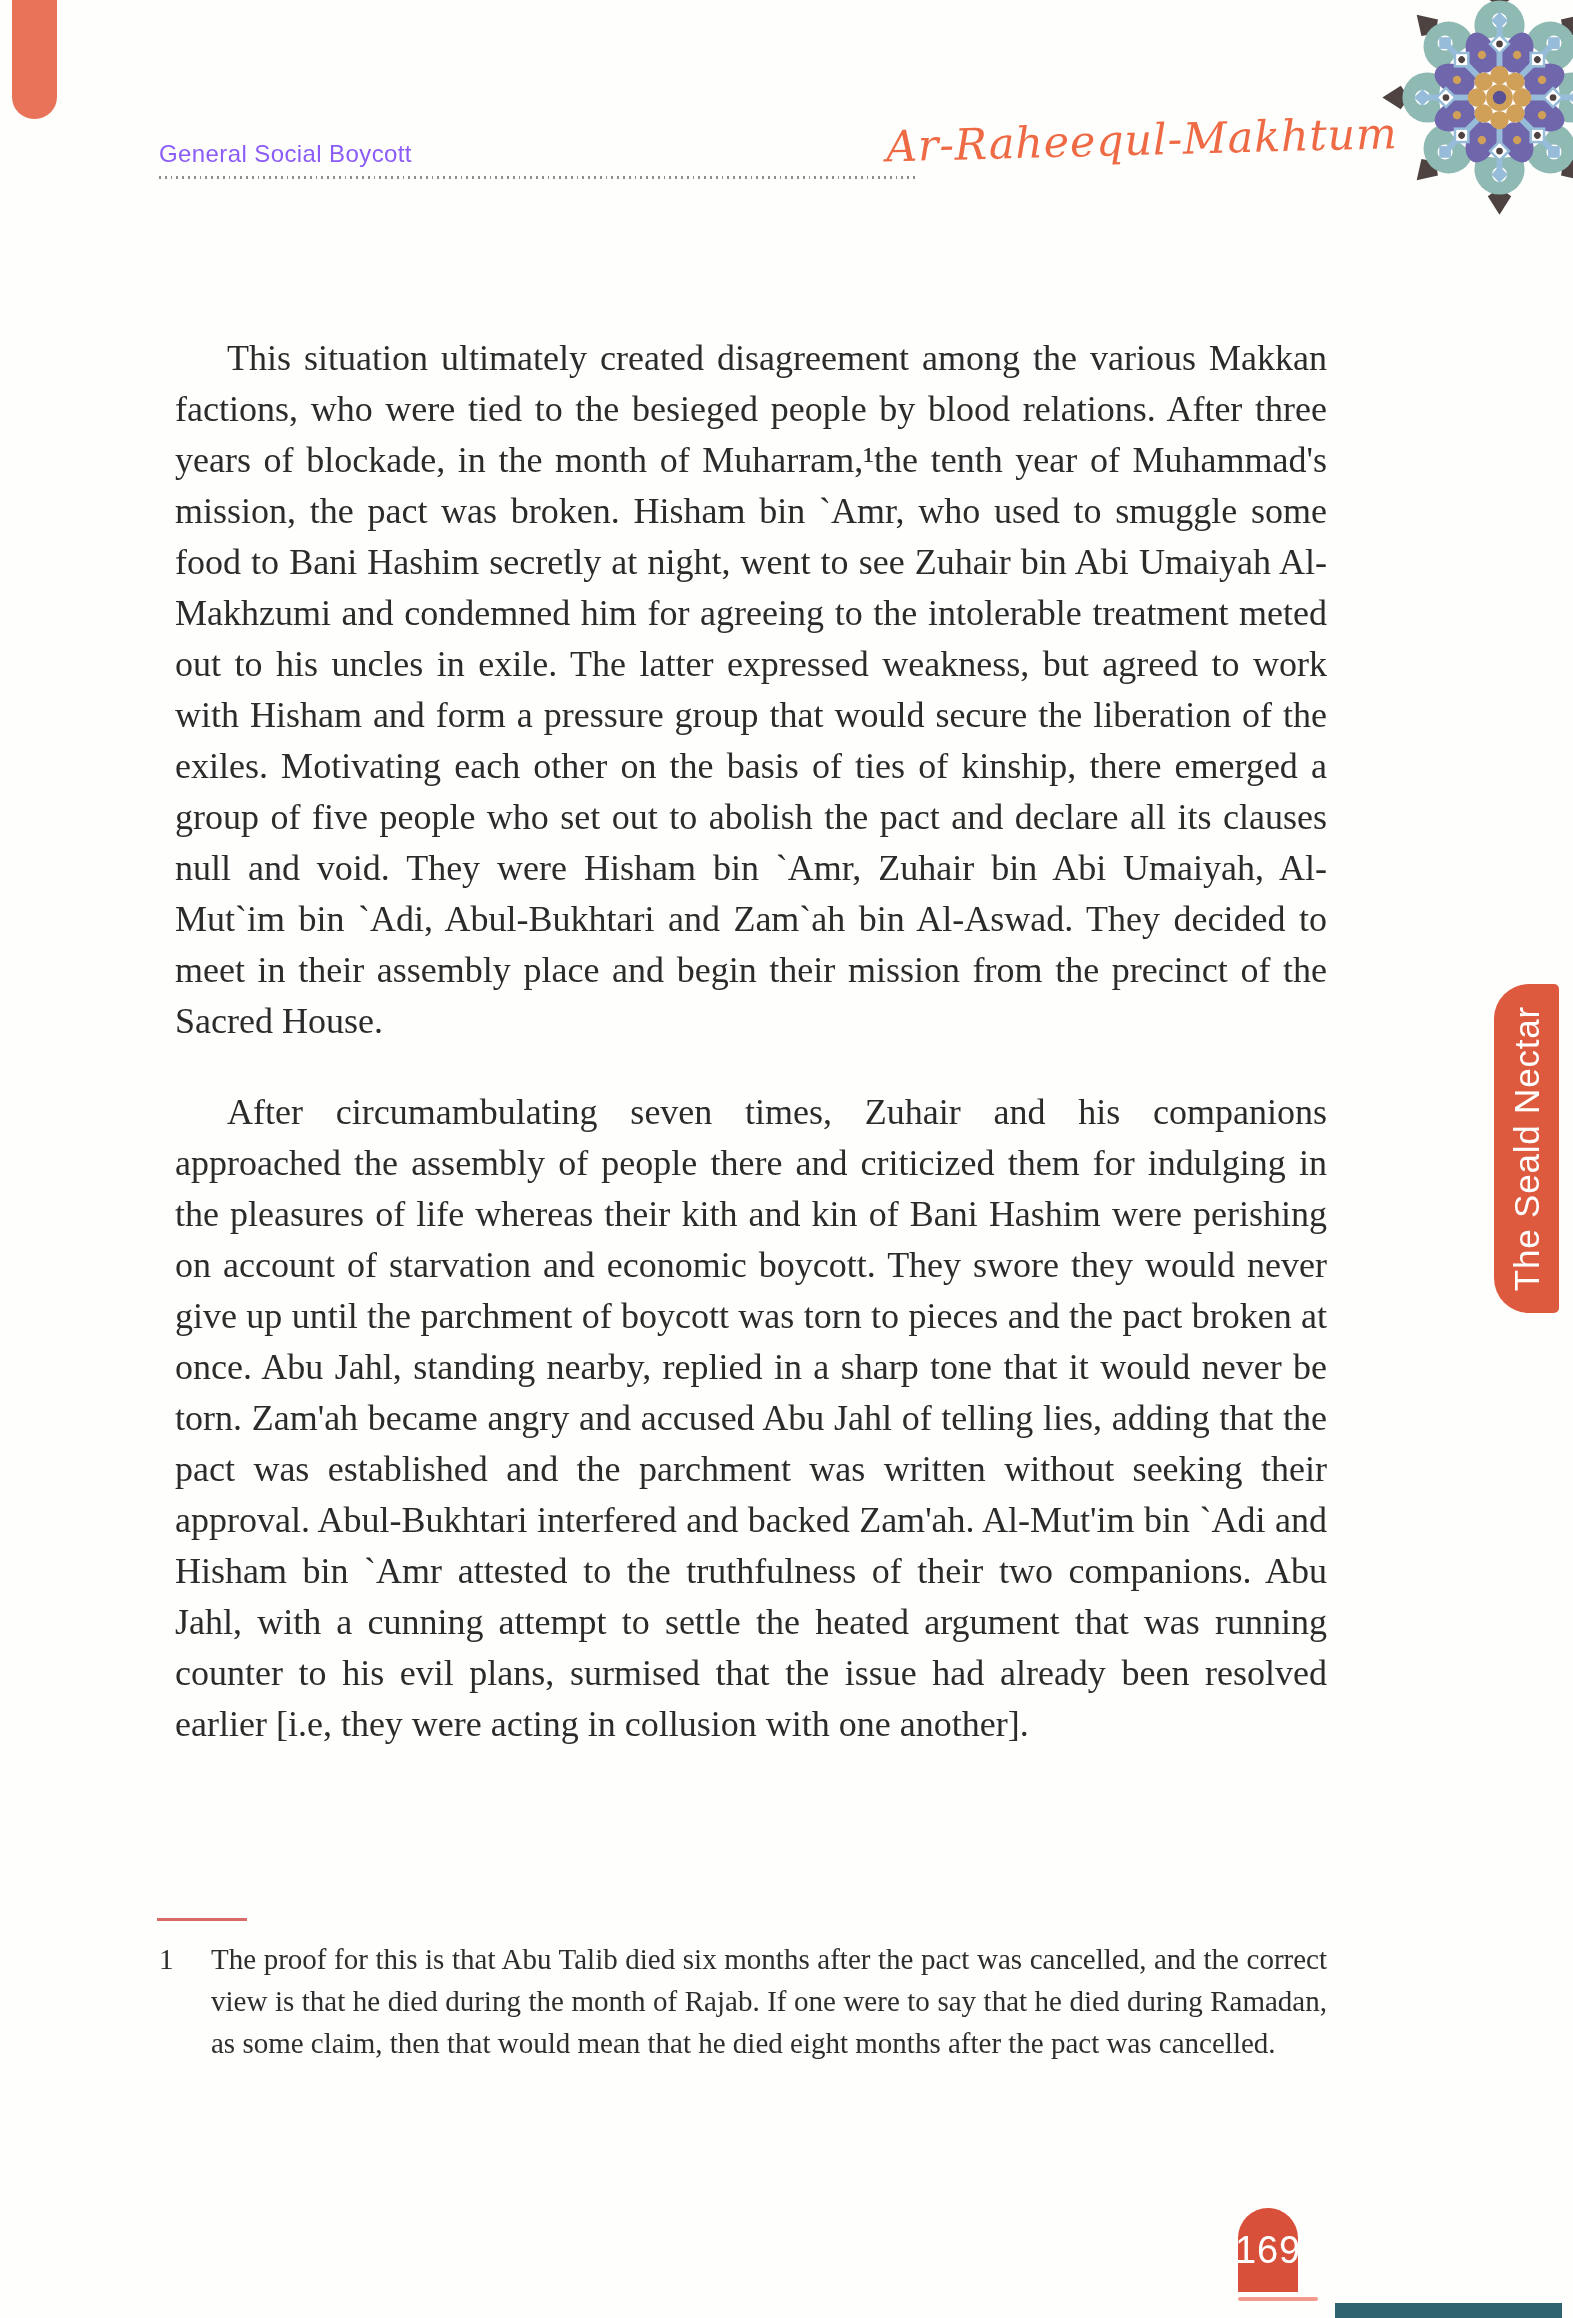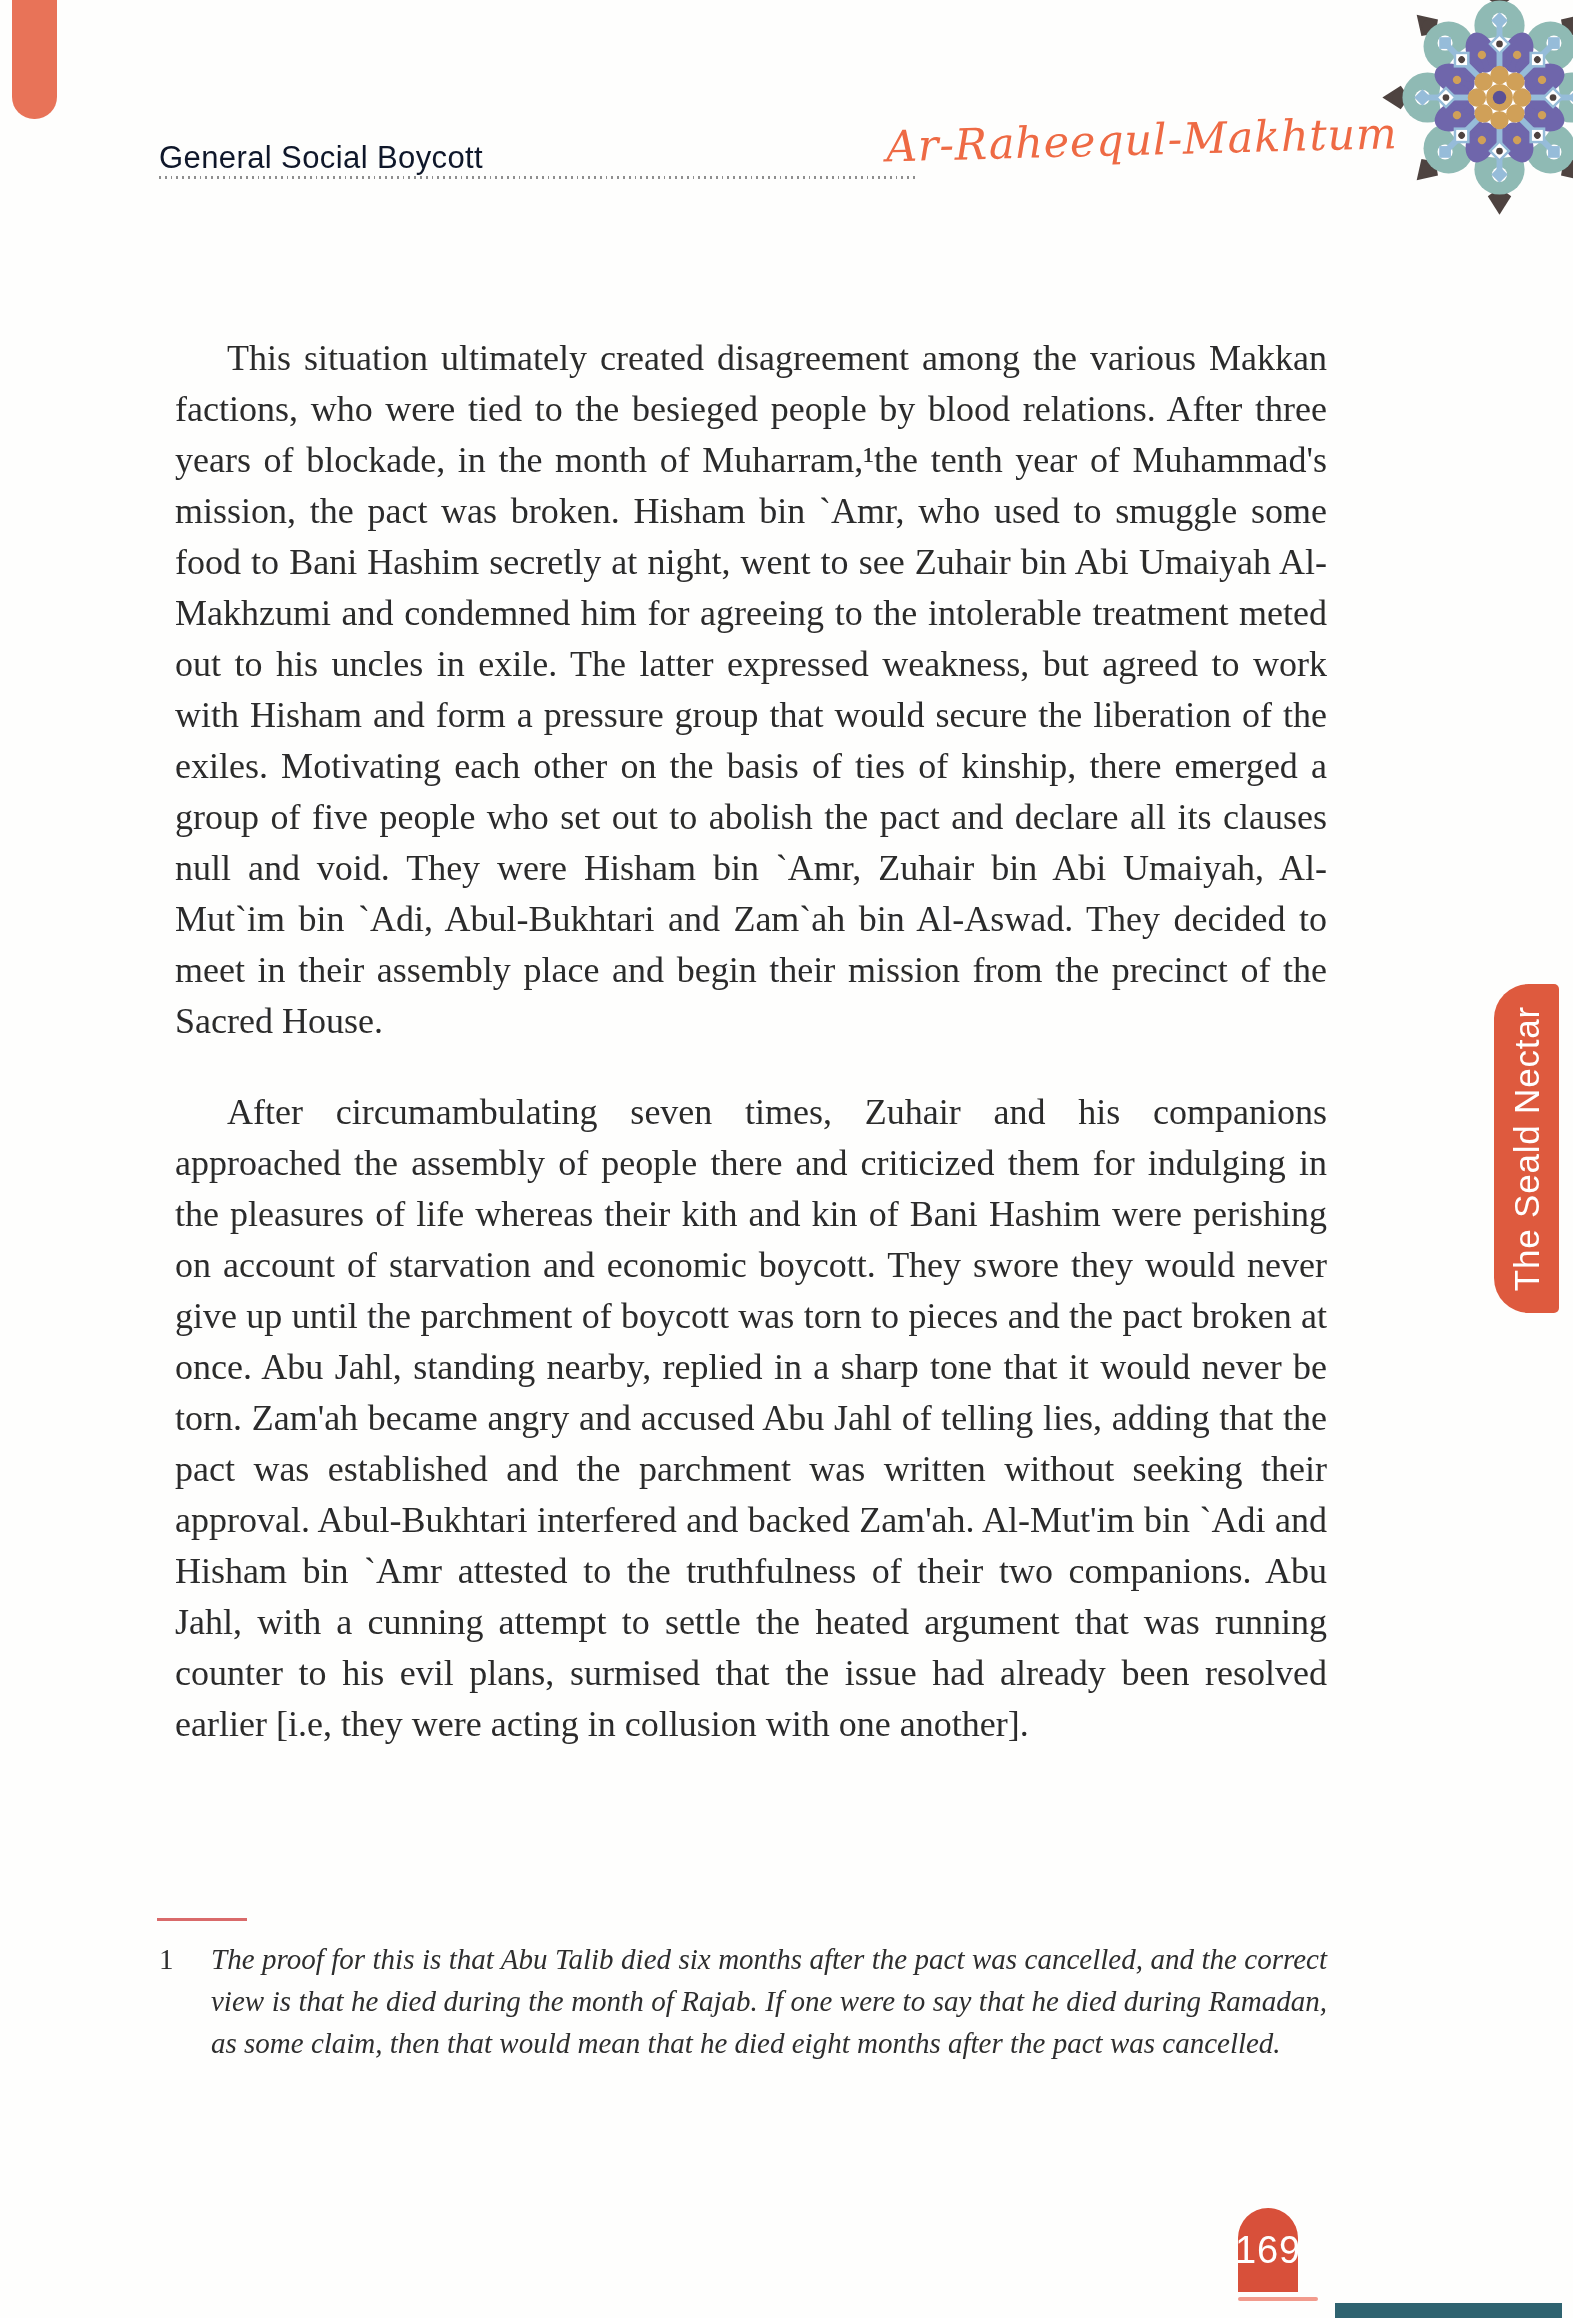--- a/index.html
+++ b/index.html
@@ -18,21 +18,21 @@
     width: 45px; height: 119px;
     background: #e45a3b;
     border-radius: 0 0 22px 22px;
     opacity: .85;
   }
 
   
   .running-head {
     position: absolute; left: 159px; top: 140px;
     font-family: "Liberation Sans", sans-serif;
-    font-size: 31px; color: #0f172a; letter-spacing: 0.4px;
+    font-size: 24px; color: #8b5cf6; letter-spacing: 0.4px;
   }
   .dotted-rule {
     position: absolute; left: 159px; top: 176px;
     width: 760px; height: 2.5px;
     background: repeating-linear-gradient(90deg, #8f8f8f 0 1.7px, transparent 1.7px 5.8px);
   }
   .book-script {
     position: absolute; left: 886px; top: 115px; width: 493px;
     font-family: "DejaVu Serif", serif;
     font-style: italic;
@@ -66,21 +66,21 @@
   .footnote-rule {
     position: absolute; left: 157px; top: 1918px;
     width: 90px; height: 3.3px; background: #d96a6a;
   }
   .footnote {
     position: absolute; left: 159px; top: 1938px; width: 1168px;
     display: flex; align-items: flex-start;
     font-size: 29px; line-height: 42px; color: #2e2e2e;
   }
   .footnote .fn-num { flex: 0 0 52px; }
-  .footnote .fn-text { flex: 1; text-align: justify; font-style: italic; }
+  .footnote .fn-text { flex: 1; text-align: justify; }
 
   
   .side-tab {
     position: absolute; left: 1494px; top: 984px;
     width: 65px; height: 329px;
     background: #de5a3e;
     border-radius: 35px 5px 5px 35px;
     display: flex; align-items: center; justify-content: center;
   }
   .side-tab .tab-label {

